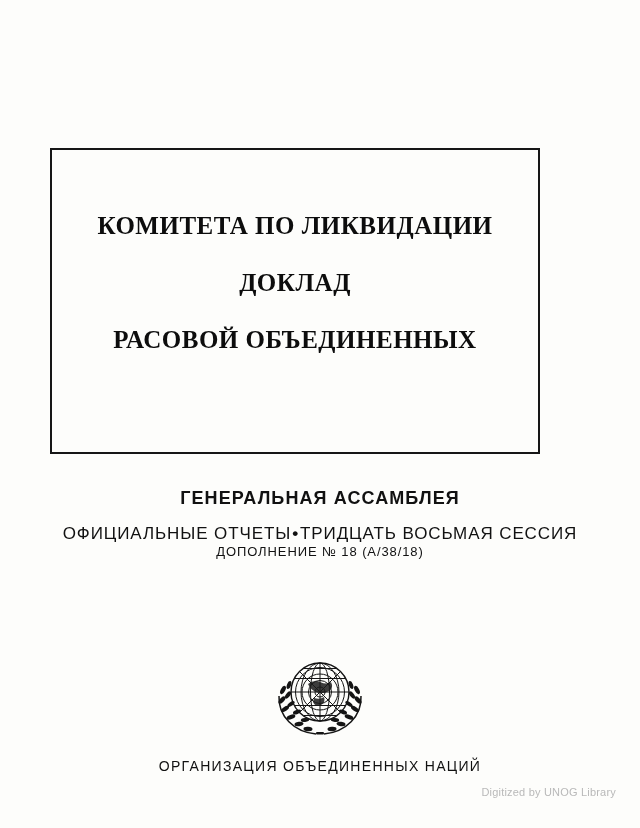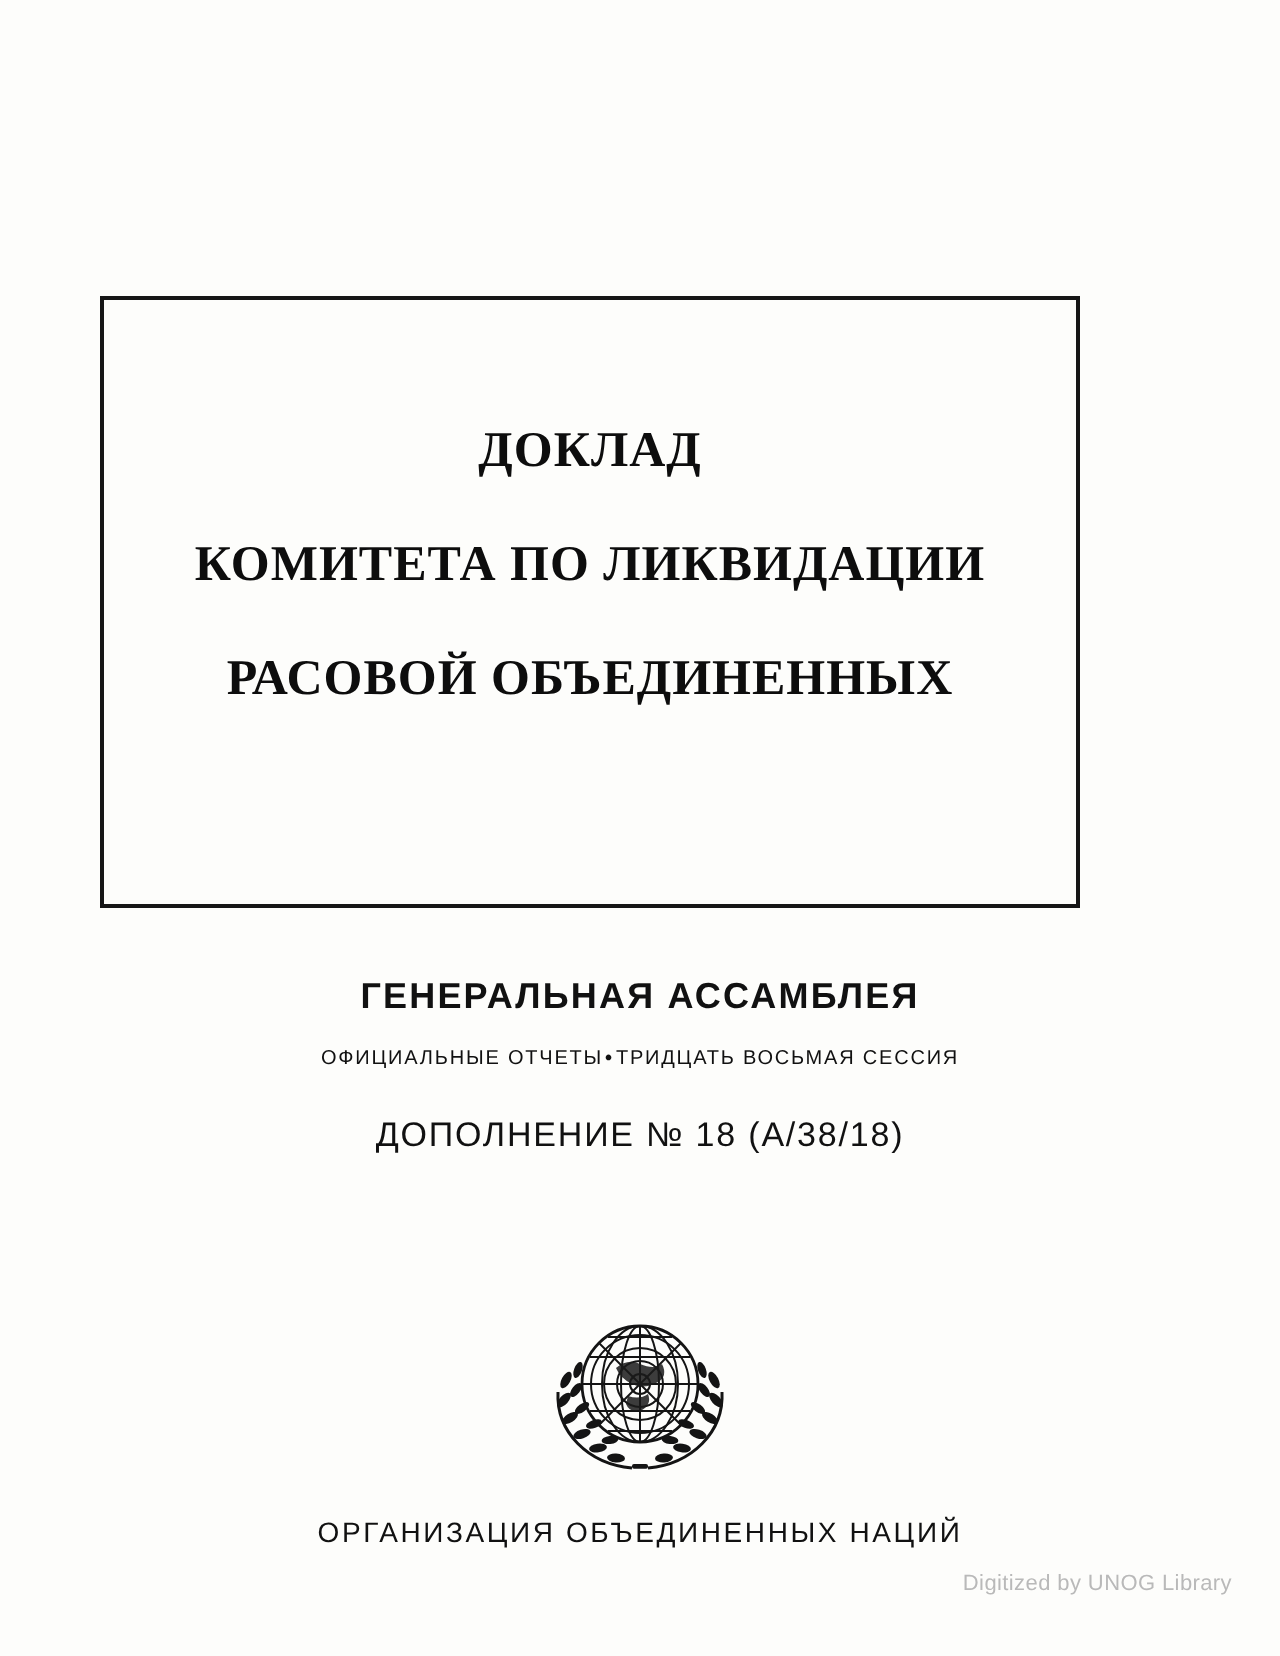--- a/index.html
+++ b/index.html
@@ -62,30 +62,30 @@
     text-align: center;
     color: #111111;
   }
   .assembly-title {
     font-size: 18px;
     font-weight: bold;
     letter-spacing: 1.1px;
     margin-bottom: 15px;
   }
   .assembly-sub1 {
-    font-size: 10px;
+    font-size: 17px;
     letter-spacing: 0.9px;
-    margin-bottom: 23px;
+    margin-bottom: 0;
   }
   .assembly-sub1 .dot {
     font-weight: bold;
     padding: 0 1px;
   }
   .assembly-sub2 {
-    font-size: 17px;
+    font-size: 13px;
     letter-spacing: 0.9px;
   }
 
   .emblem-wrap {
     position: absolute;
     left: 0;
     right: 0;
     top: 650px;
     display: flex;
     justify-content: center;
@@ -111,22 +111,22 @@
     color: #b9b9b9;
     letter-spacing: 0.2px;
   }
 </style>
 </head>
 <body>
 
 <div class="page">
 
   <div class="title-frame">
+    <div class="title-line title-line-2">КОМИТЕТА ПО ЛИКВИДАЦИИ</div>
     <div class="title-line title-line-1">ДОКЛАД</div>
-    <div class="title-line title-line-2">КОМИТЕТА ПО ЛИКВИДАЦИИ</div>
     <div class="title-line title-line-3">РАСОВОЙ ОБЪЕДИНЕННЫХ</div>
   </div>
 
   <div class="assembly-block">
     <div class="assembly-title">ГЕНЕРАЛЬНАЯ АССАМБЛЕЯ</div>
     <div class="assembly-sub1">
       <span>ОФИЦИАЛЬНЫЕ ОТЧЕТЫ</span><span class="dot">•</span><span>ТРИДЦАТЬ ВОСЬМАЯ СЕССИЯ</span>
     </div>
     <div class="assembly-sub2">ДОПОЛНЕНИЕ № 18 (A/38/18)</div>
   </div>

